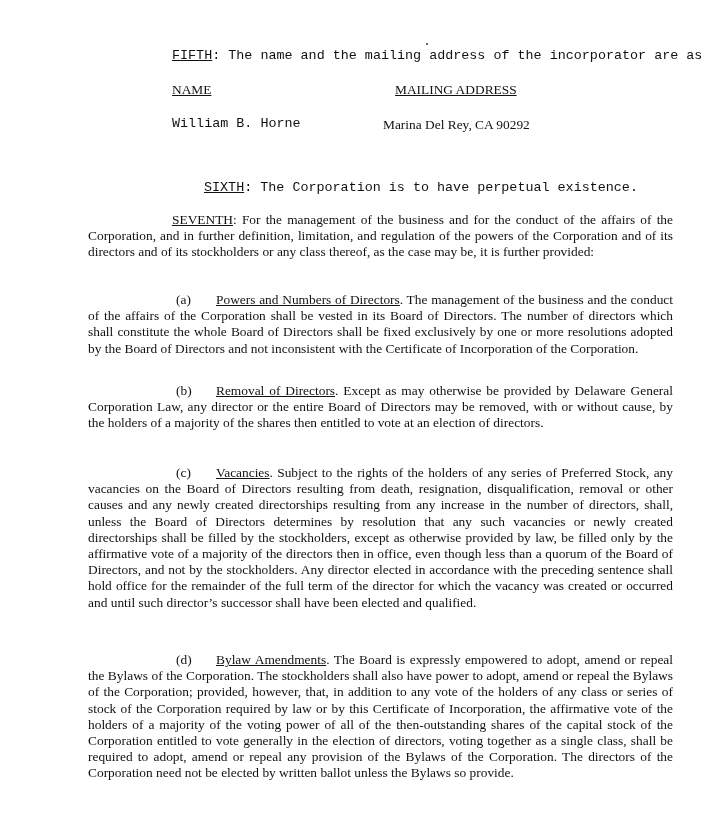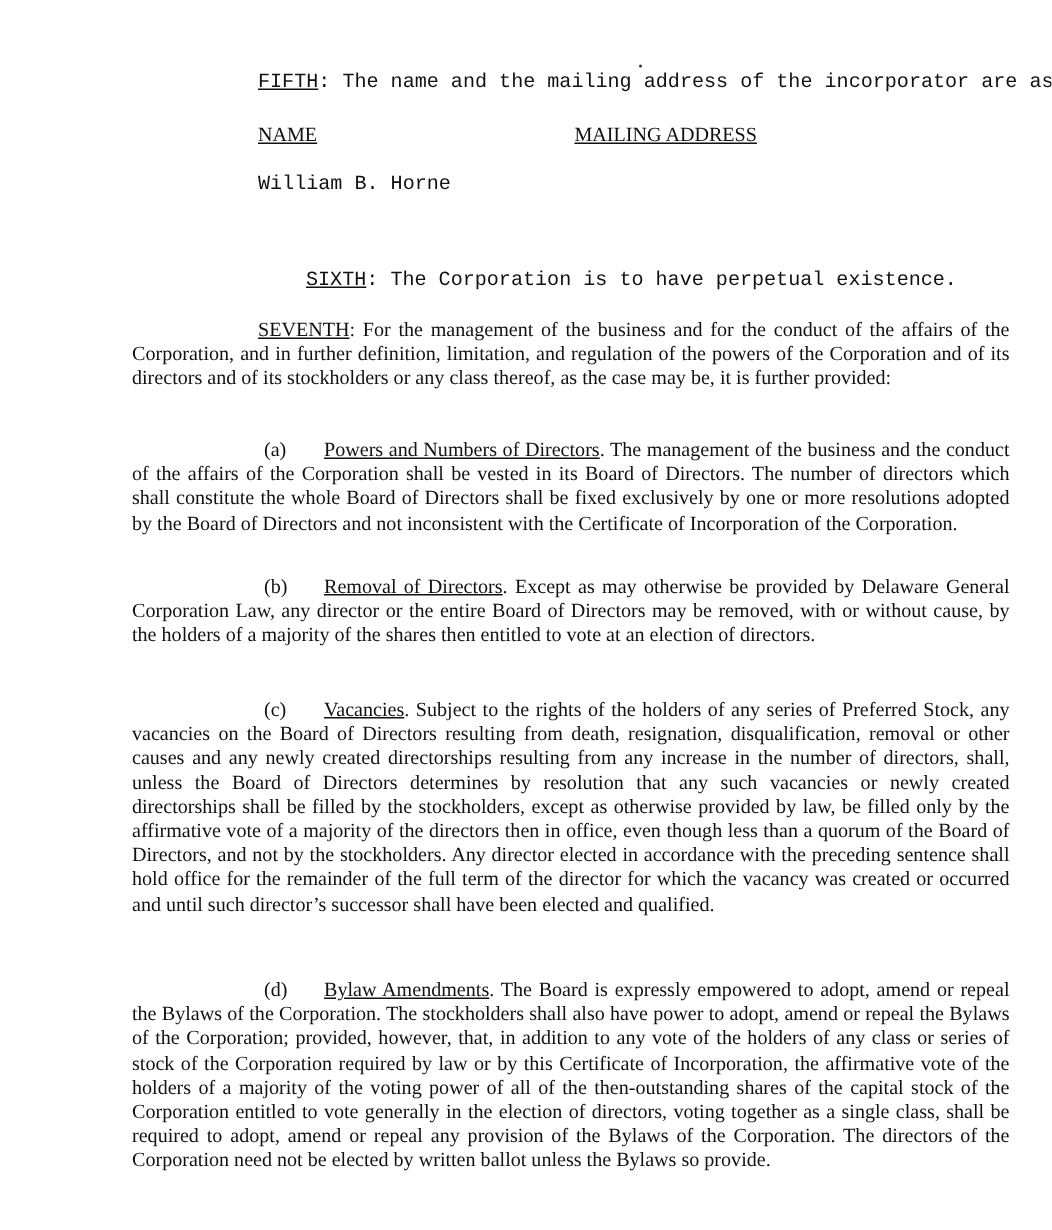--- a/index.html
+++ b/index.html
@@ -24,23 +24,24 @@
 <body>
 
 <div class="speck" style="left:426px; top:43px;"></div>
 
 <div class="line" style="left:172px; top:48px;">
   <span class="u">FIFTH</span><span>:  The name and the mailing address of the incorporator are as follows:</span>
 </div>
 
 <div>
   <div class="col-name u" style="top:82px;">NAME</div>
-  <div class="col-addr u" style="top:82px;">MAILING ADDRESS</div>
+  <div class="col-addr u" style="top:82px;margin-left:12px;">MAILING ADDRESS</div>
   <div class="col-name" style="top:116px;font-family:Liberation Mono, monospace;">William B. Horne</div>
   <div class="col-addr" style="top:116px; line-height:17px;">
+    <span class="addr-line">Marina Del Rey, CA 90292</span>
   </div>
 </div>
 
 <div class="line" style="left:172px; top:180px;margin-left:32px;">
   <span class="u">SIXTH</span><span>:  The Corporation is to have perpetual existence.</span>
 </div>
 
 <div class="para" style="top:212px;">
   <span style="display:inline-block; width:84px;"></span><span class="u">SEVENTH</span><span>:  For the management of the business and for the conduct of the affairs of the Corporation, and in further definition, limitation, and regulation of the powers of the Corporation and of its directors and of its stockholders or any class thereof, as the case may be, it is further provided:</span>
 </div>

